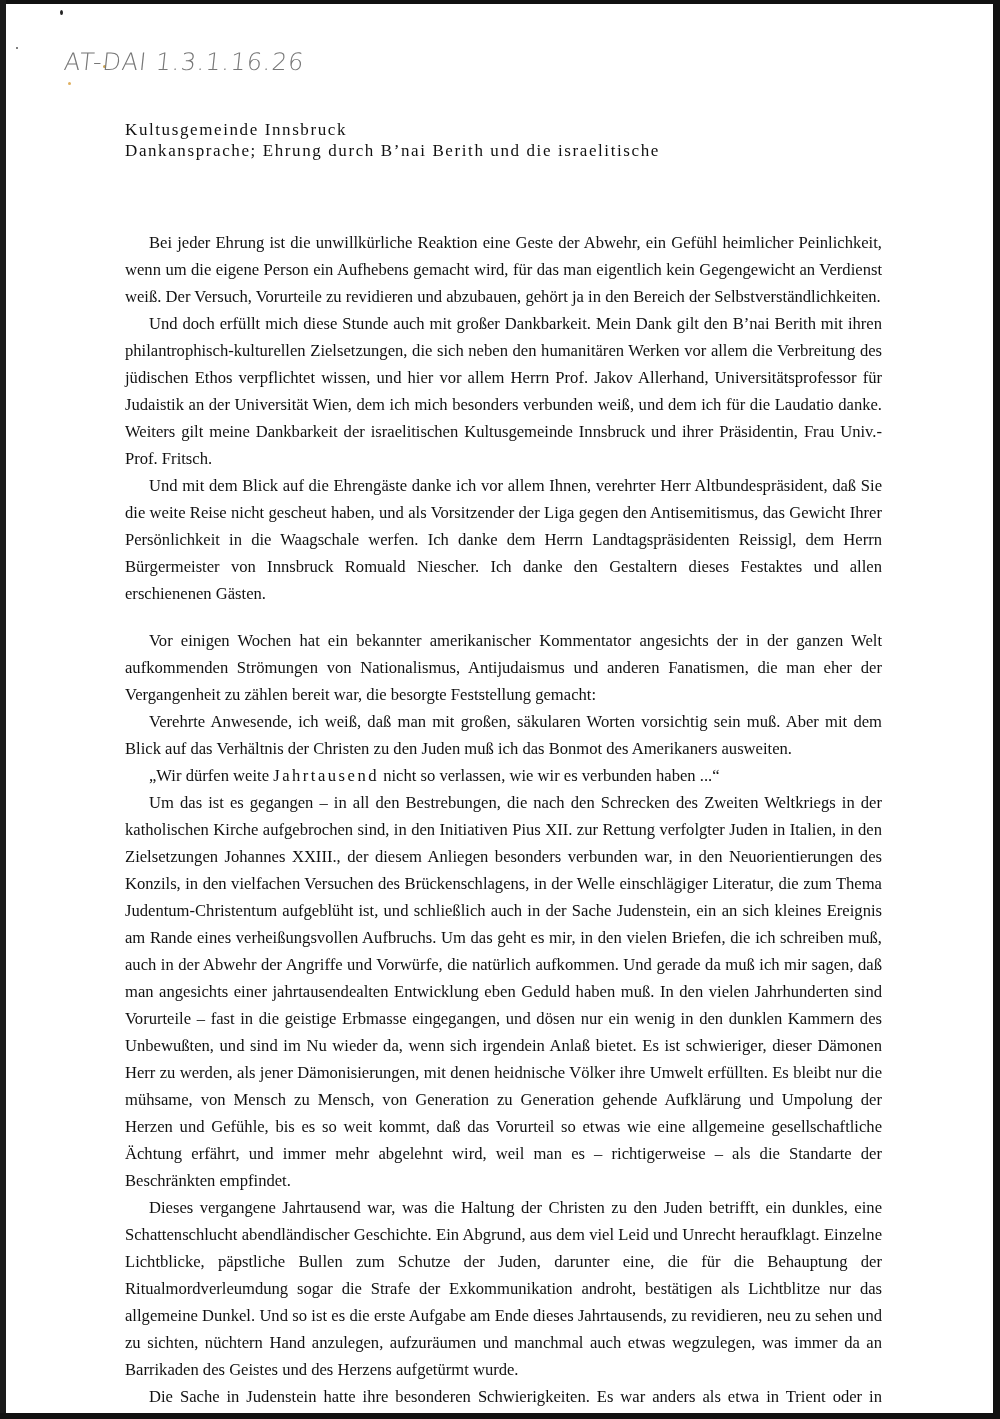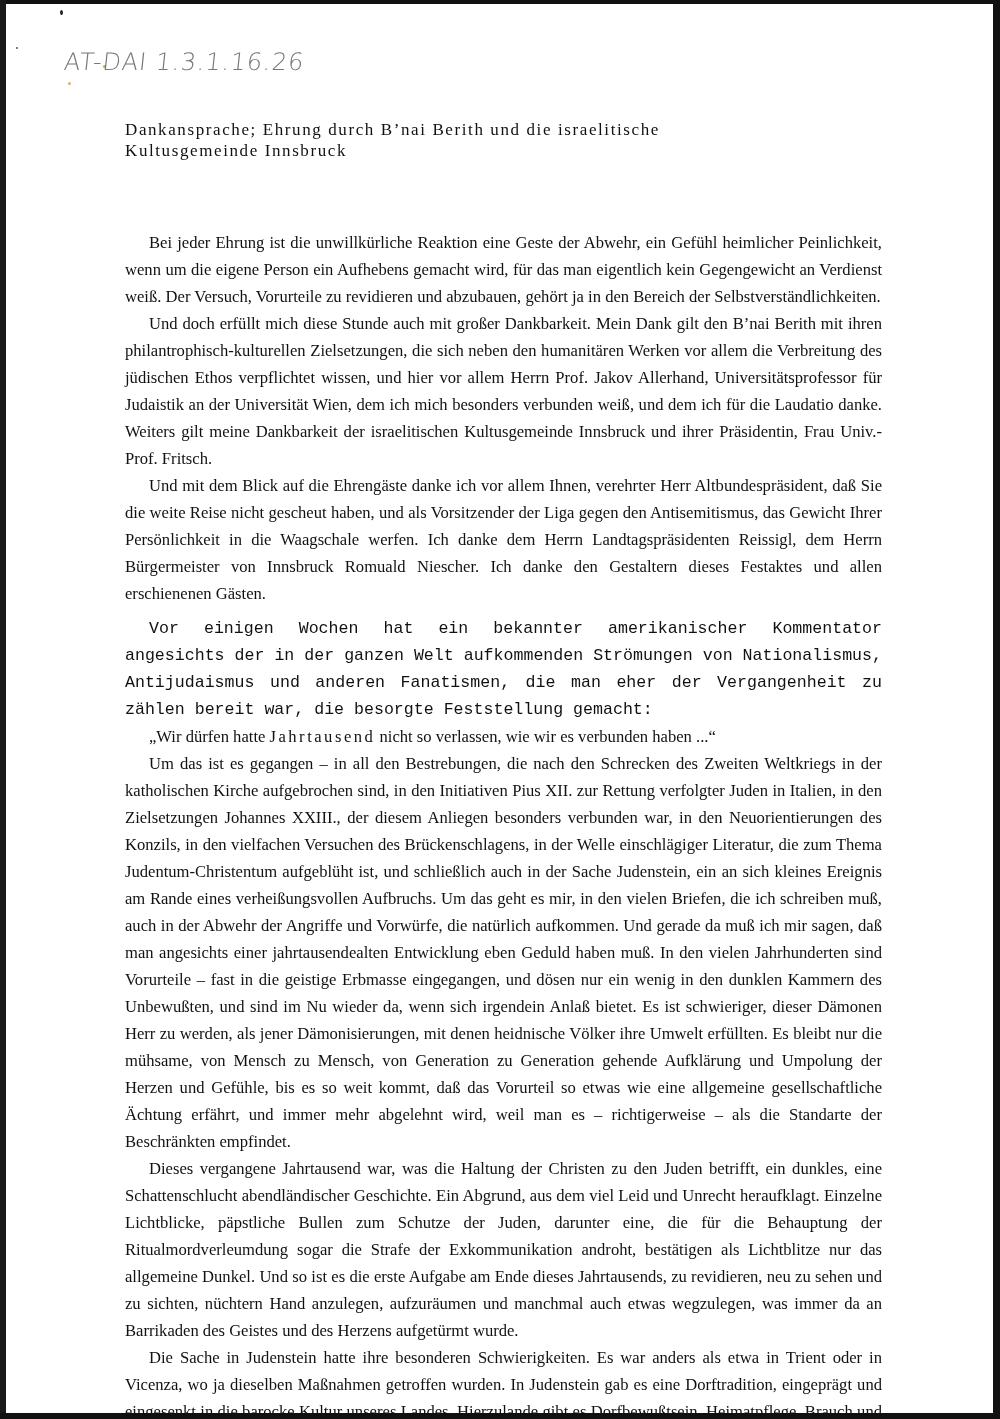--- a/index.html
+++ b/index.html
@@ -28,45 +28,46 @@
     position: absolute; left: 125px; top: 119px; width: 760px;
     font-size: 17px; line-height: 21px;
   }
   .header .spaced { letter-spacing: 1.6px; }
   .body-text {
     position: absolute; left: 125px; top: 229px; width: 757px;
     font-size: 16.6px; line-height: 27px;
     text-align: justify;
   }
   .body-text p { margin: 0; text-indent: 24px; }
-  .body-text p.gap-before { margin-top: 8px; font-family: Liberation Mono, monospace; }
+  .body-text p.gap-before { margin-top: 20px; }
   .sperr { letter-spacing: 2.5px; }
 </style>
 </head>
 <body>
 
 <div class="border-top"></div>
 <div class="border-left"></div>
 <div class="border-right"></div>
 <div class="border-bottom"></div>
 
 <div class="speck" style="left:60px;top:10px;width:3px;height:5px;background:#222;"></div>
 <div class="speck" style="left:16px;top:47px;width:2px;height:2px;background:#555;"></div>
 <div class="speck" style="left:103px;top:65px;width:3px;height:3px;background:#c8a050;"></div>
 <div class="speck" style="left:68px;top:82px;width:3px;height:3px;background:#e0b060;"></div>
 
 <div class="archive-number">AT-DAI 1.3.1.16.26</div>
 
 <div class="header">
+  <div class="spaced">Kultusgemeinde Innsbruck</div>
   <div class="spaced">Dankansprache; Ehrung durch B’nai Berith und die israelitische</div>
-  <div class="spaced">Kultusgemeinde Innsbruck</div>
 </div>
 
 <div class="body-text">
   <p>Bei jeder Ehrung ist die unwillkürliche Reaktion eine Geste der Abwehr, ein Gefühl heimlicher Peinlichkeit, wenn um die eigene Person ein Aufhebens gemacht wird, für das man eigentlich kein Gegengewicht an Verdienst weiß. Der Versuch, Vorurteile zu revidieren und abzubauen, gehört ja in den Bereich der Selbstverständlichkeiten.</p>
   <p>Und doch erfüllt mich diese Stunde auch mit großer Dankbarkeit. Mein Dank gilt den B’nai Berith mit ihren philantrophisch-kulturellen Zielsetzungen, die sich neben den humanitären Werken vor allem die Verbreitung des jüdischen Ethos verpflichtet wissen, und hier vor allem Herrn Prof. Jakov Allerhand, Universitätsprofessor für Judaistik an der Universität Wien, dem ich mich besonders verbunden weiß, und dem ich für die Laudatio danke. Weiters gilt meine Dankbarkeit der israelitischen Kultusgemeinde Innsbruck und ihrer Präsidentin, Frau Univ.-Prof. Fritsch.</p>
   <p>Und mit dem Blick auf die Ehrengäste danke ich vor allem Ihnen, verehrter Herr Altbundespräsident, daß Sie die weite Reise nicht gescheut haben, und als Vorsitzender der Liga gegen den Antisemitismus, das Gewicht Ihrer Persönlichkeit in die Waagschale werfen. Ich danke dem Herrn Landtagspräsidenten Reissigl, dem Herrn Bürgermeister von Innsbruck Romuald Niescher. Ich danke den Gestaltern dieses Festaktes und allen erschienenen Gästen.</p>
   <p class="gap-before">Vor einigen Wochen hat ein bekannter amerikanischer Kommentator angesichts der in der ganzen Welt aufkommenden Strömungen von Nationalismus, Antijudaismus und anderen Fanatismen, die man eher der Vergangenheit zu zählen bereit war, die besorgte Feststellung gemacht:</p>
-  <p><span>„Wir dürfen hatte </span><span class="sperr">Jahrtausend</span><span> nicht so verlassen, wie wir es verbunden haben ...“</span></p>
+  <p>Verehrte Anwesende, ich weiß, daß man mit großen, säkularen Worten vorsichtig sein muß. Aber mit dem Blick auf das Verhältnis der Christen zu den Juden muß ich das Bonmot des Amerikaners ausweiten.</p>
+  <p><span>„Wir dürfen weite </span><span class="sperr">Jahrtausend</span><span> nicht so verlassen, wie wir es verbunden haben ...“</span></p>
   <p>Um das ist es gegangen – in all den Bestrebungen, die nach den Schrecken des Zweiten Weltkriegs in der katholischen Kirche aufgebrochen sind, in den Initiativen Pius XII. zur Rettung verfolgter Juden in Italien, in den Zielsetzungen Johannes XXIII., der diesem Anliegen besonders verbunden war, in den Neuorientierungen des Konzils, in den vielfachen Versuchen des Brückenschlagens, in der Welle einschlägiger Literatur, die zum Thema Judentum-Christentum aufgeblüht ist, und schließlich auch in der Sache Judenstein, ein an sich kleines Ereignis am Rande eines verheißungsvollen Aufbruchs. Um das geht es mir, in den vielen Briefen, die ich schreiben muß, auch in der Abwehr der Angriffe und Vorwürfe, die natürlich aufkommen. Und gerade da muß ich mir sagen, daß man angesichts einer jahrtausendealten Entwicklung eben Geduld haben muß. In den vielen Jahrhunderten sind Vorurteile – fast in die geistige Erbmasse eingegangen, und dösen nur ein wenig in den dunklen Kammern des Unbewußten, und sind im Nu wieder da, wenn sich irgendein Anlaß bietet. Es ist schwieriger, dieser Dämonen Herr zu werden, als jener Dämonisierungen, mit denen heidnische Völker ihre Umwelt erfüllten. Es bleibt nur die mühsame, von Mensch zu Mensch, von Generation zu Generation gehende Aufklärung und Umpolung der Herzen und Gefühle, bis es so weit kommt, daß das Vorurteil so etwas wie eine allgemeine gesellschaftliche Ächtung erfährt, und immer mehr abgelehnt wird, weil man es – richtigerweise – als die Standarte der Beschränkten empfindet.</p>
   <p>Dieses vergangene Jahrtausend war, was die Haltung der Christen zu den Juden betrifft, ein dunkles, eine Schattenschlucht abendländischer Geschichte. Ein Abgrund, aus dem viel Leid und Unrecht heraufklagt. Einzelne Lichtblicke, päpstliche Bullen zum Schutze der Juden, darunter eine, die für die Behauptung der Ritualmordverleumdung sogar die Strafe der Exkommunikation androht, bestätigen als Lichtblitze nur das allgemeine Dunkel. Und so ist es die erste Aufgabe am Ende dieses Jahrtausends, zu revidieren, neu zu sehen und zu sichten, nüchtern Hand anzulegen, aufzuräumen und manchmal auch etwas wegzulegen, was immer da an Barrikaden des Geistes und des Herzens aufgetürmt wurde.</p>
   <p>Die Sache in Judenstein hatte ihre besonderen Schwierigkeiten. Es war anders als etwa in Trient oder in Vicenza, wo ja dieselben Maßnahmen getroffen wurden. In Judenstein gab es eine Dorftradition, eingeprägt und eingesenkt in die barocke Kultur unseres Landes. Hierzulande gibt es Dorfbewußtsein, Heimatpflege, Brauch und Überlieferung, und man weiß aus aller Welt, daß solche</p>
 </div>
 
 </body></html>

